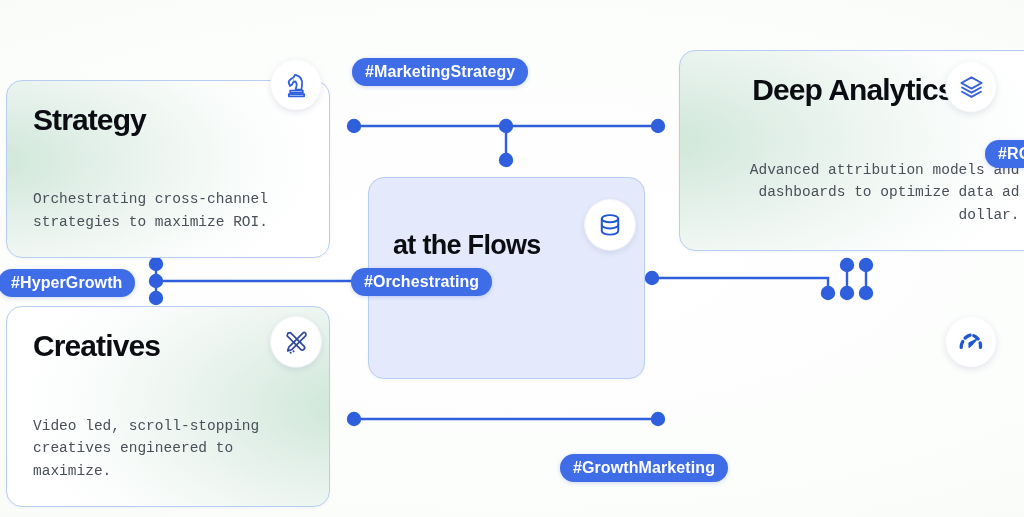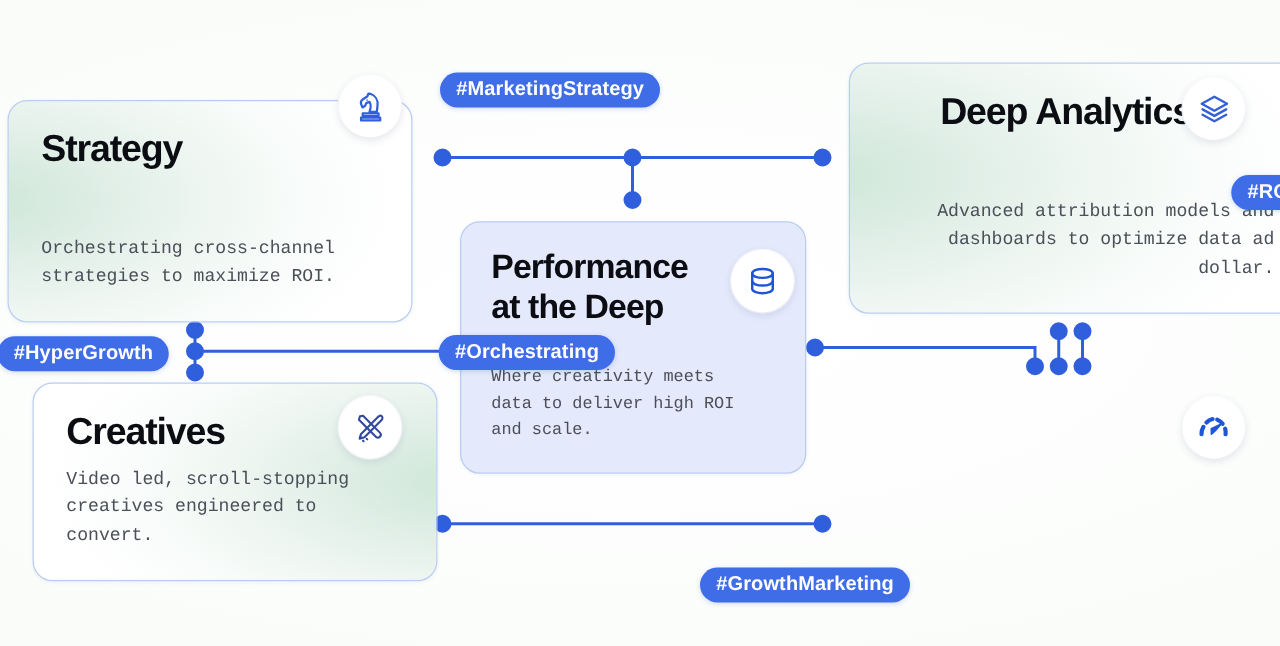--- a/index.html
+++ b/index.html
@@ -195,25 +195,25 @@
     </div>
   </div>
   <div class="icon-badge" style="left:946px; top:62px;">
     <svg width="27" height="27" viewBox="0 0 24 24" fill="none" stroke="#3460d8" stroke-width="1.7" stroke-linecap="round" stroke-linejoin="round">
       <path d="M12 3 L21 8 L12 13 L3 8 Z"></path>
       <path d="M3.6 12 L12 16.6 L20.4 12"></path>
       <path d="M3.6 15.8 L12 20.4 L20.4 15.8"></path>
     </svg>
   </div>
 
-  <div class="card grad-right" style="left:6px; top:306px; width:324px; height:159px;margin-left:20px;">
+  <div class="card grad-right" style="left:6px; top:306px; width:324px; height:201px;">
     <div class="card-inner">
       <h2 class="card-title">Creatives</h2>
       <div class="spacer"></div>
-      <p class="card-desc">Video led, scroll-stopping creatives engineered to convert.</p>
+      <p class="card-desc">Video led, scroll-stopping creatives engineered to maximize.</p>
     </div>
   </div>
   <div class="icon-badge" style="left:271px; top:317px;">
     <svg width="27" height="27" viewBox="0 0 24 24" fill="none" stroke="#33499e" stroke-width="1.5" stroke-linecap="round" stroke-linejoin="round">
       <path d="M4.4 3.6 L6.6 3.2 L18.6 15.2 C19.4 16 19.4 17.3 18.6 18.1 C17.8 18.9 16.5 18.9 15.7 18.1 L3.7 6.1 Z"></path>
       <path d="M19.8 3.4 C20.6 4.2 20.6 5.5 19.8 6.3 L7.6 18.5 L4.2 19.5 L5.2 16.1 L17.4 3.9 C18.2 3.1 19.1 2.8 19.8 3.4 Z"></path>
       <path d="M6.6 20.9 L7 21.3"></path>
       <path d="M9.2 19.6 L9.6 20"></path>
       <path d="M4.6 18.1 L5 18.5"></path>
     </svg>
@@ -227,25 +227,24 @@
         <path d="M14.4 6.6 A 9 9 0 0 1 18.1 9.4"></path>
         <path d="M19.8 12.8 A 9 9 0 0 1 20.1 16.6"></path>
       </g>
       <path d="M17.1 9.6 L12.9 14.4 L10.4 16.6 L10.3 12.9 Z" fill="#1f56d6" stroke="#1f56d6" stroke-width="1.1" stroke-linejoin="round"></path>
     </svg>
   </div>
 
   <div class="card grad-core" style="left:368px; top:177px; width:277px; height:202px;">
     <div class="card-inner" style="padding:20px 24px 22px 24px;">
       <h2 class="card-title core">
-        <span>Performance</span><br>
-        <span>at the Deep</span>
+        <br>
+        <span>at the Flows</span>
       </h2>
       <div class="spacer"></div>
-      <p class="card-desc core">Where creativity meets data to deliver high ROI and scale.</p>
     </div>
   </div>
   <div class="icon-badge" style="left:585px; top:200px;">
     <svg width="26" height="26" viewBox="0 0 24 24" fill="none" stroke="#1f56d6" stroke-width="1.8" stroke-linecap="round" stroke-linejoin="round">
       <ellipse cx="12" cy="6.2" rx="7.6" ry="3.3"></ellipse>
       <path d="M4.4 6.2 V 11.9 C4.4 13.7 7.8 15.2 12 15.2 C16.2 15.2 19.6 13.7 19.6 11.9 V 6.2"></path>
       <path d="M4.4 11.9 V 17.6 C4.4 19.4 7.8 20.9 12 20.9 C16.2 20.9 19.6 19.4 19.6 17.6 V 11.9"></path>
     </svg>
   </div>
 

